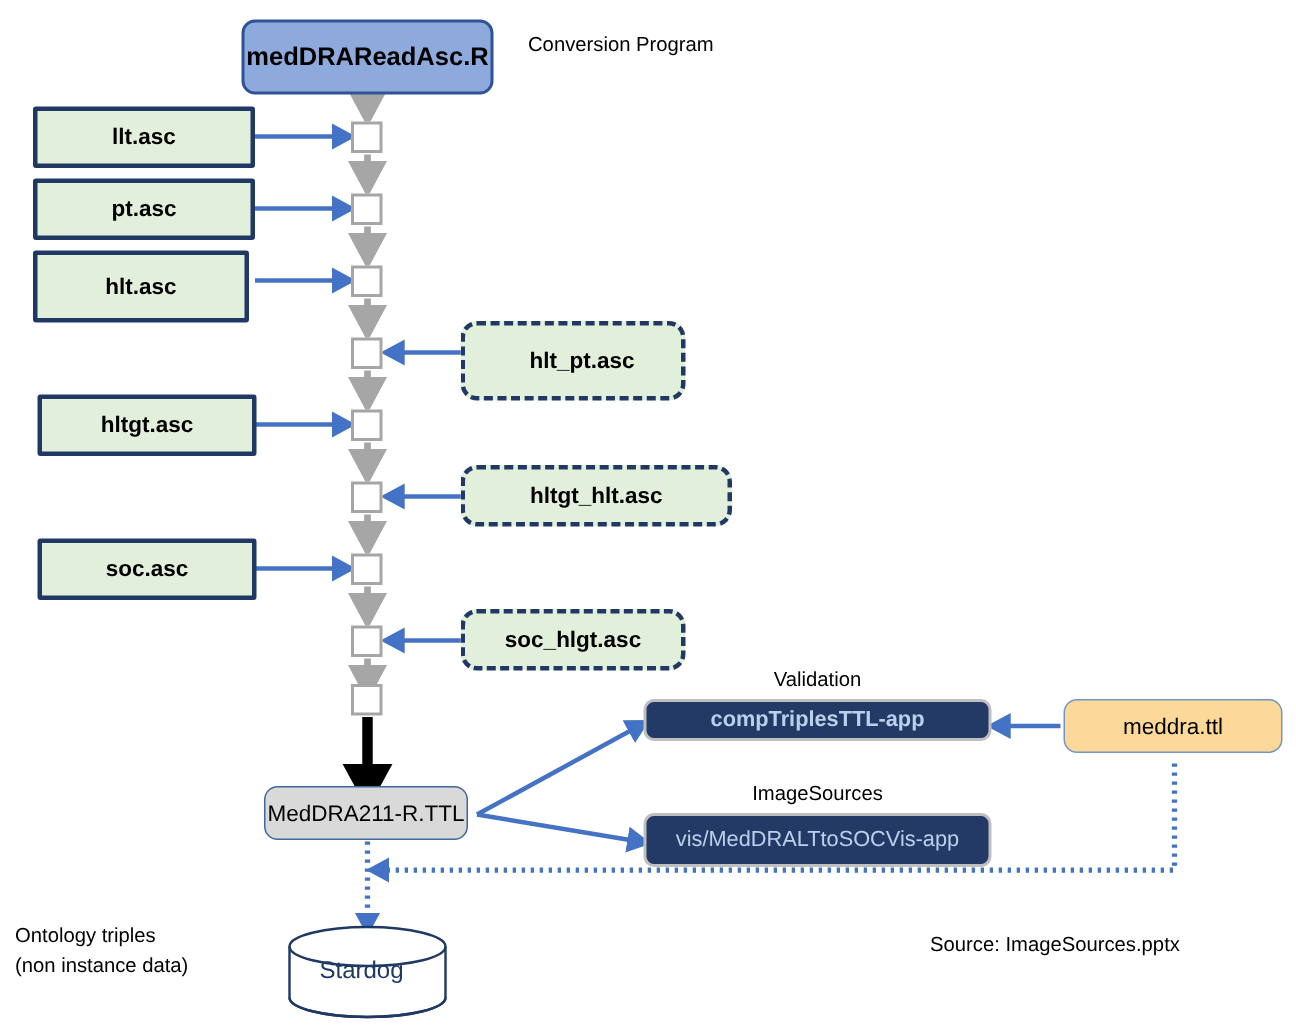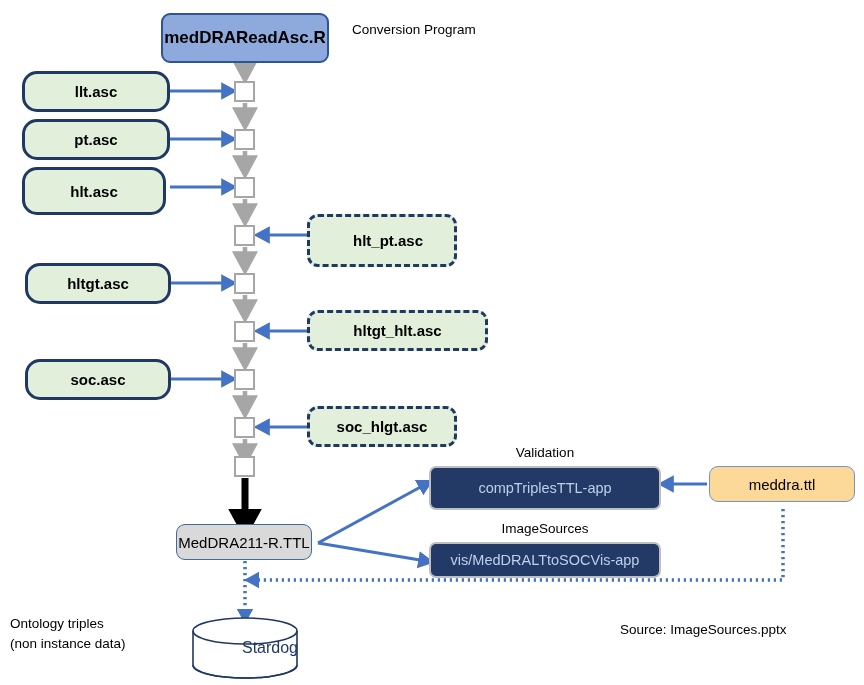--- a/index.html
+++ b/index.html
@@ -31,21 +31,21 @@
     display: flex;
     align-items: center;
     justify-content: center;
     text-align: center;
     z-index: 4;
   }
   
   .src-box {
     background: #E2EFDA;
     border: 3px solid #1F3864;
-    border-radius: 15px;
+    border-radius: 2px;
     color: #000000;
     font-weight: bold;
     font-size: 15px;
   }
   
   .rel-box {
     background: #E2EFDA;
     border: 3px dashed #1F3864;
     border-radius: 11px;
     color: #000000;
@@ -224,30 +224,30 @@
   <div class="junction" style="left:234px;top:417px;"></div>
   <div class="junction" style="left:234px;top:456px;"></div>
 
   <div class="node ttl-box" style="left:176px;top:524px;width:136px;height:36px;">
     <span>MedDRA211-R.TTL</span>
   </div>
 
   <div class="caption caption-center" style="left:475px;top:445px;width:140px;">Validation</div>
   <div class="caption caption-center" style="left:475px;top:521px;width:140px;">ImageSources</div>
 
-  <div class="node app-box" style="left:429px;top:466px;width:232px;height:44px;">
+  <div class="node app-box" style="left:429px;top:466px;width:232px;height:28px;font-weight:bold;">
     <span>compTriplesTTL-app</span>
   </div>
   <div class="node onto-box" style="left:709px;top:466px;width:146px;height:36px;">
     <span>meddra.ttl</span>
   </div>
 
   <div class="node app-box" style="left:429px;top:542px;width:232px;height:36px;">
     <span>vis/MedDRALTtoSOCVis-app</span>
   </div>
 
-  <div class="cyl-label" style="left:193px;top:639px;width:96px;padding-left:29px;">Stardog</div>
+  <div class="cyl-label" style="left:193px;top:639px;width:96px;">Stardog</div>
 
   <div class="caption" style="left:10px;top:614px;line-height:1.45;">Ontology triples
 (non instance data)</div>
   <div class="caption" style="left:620px;top:622px;">Source: ImageSources.pptx</div>
 
 </div>
 
 </body></html>

